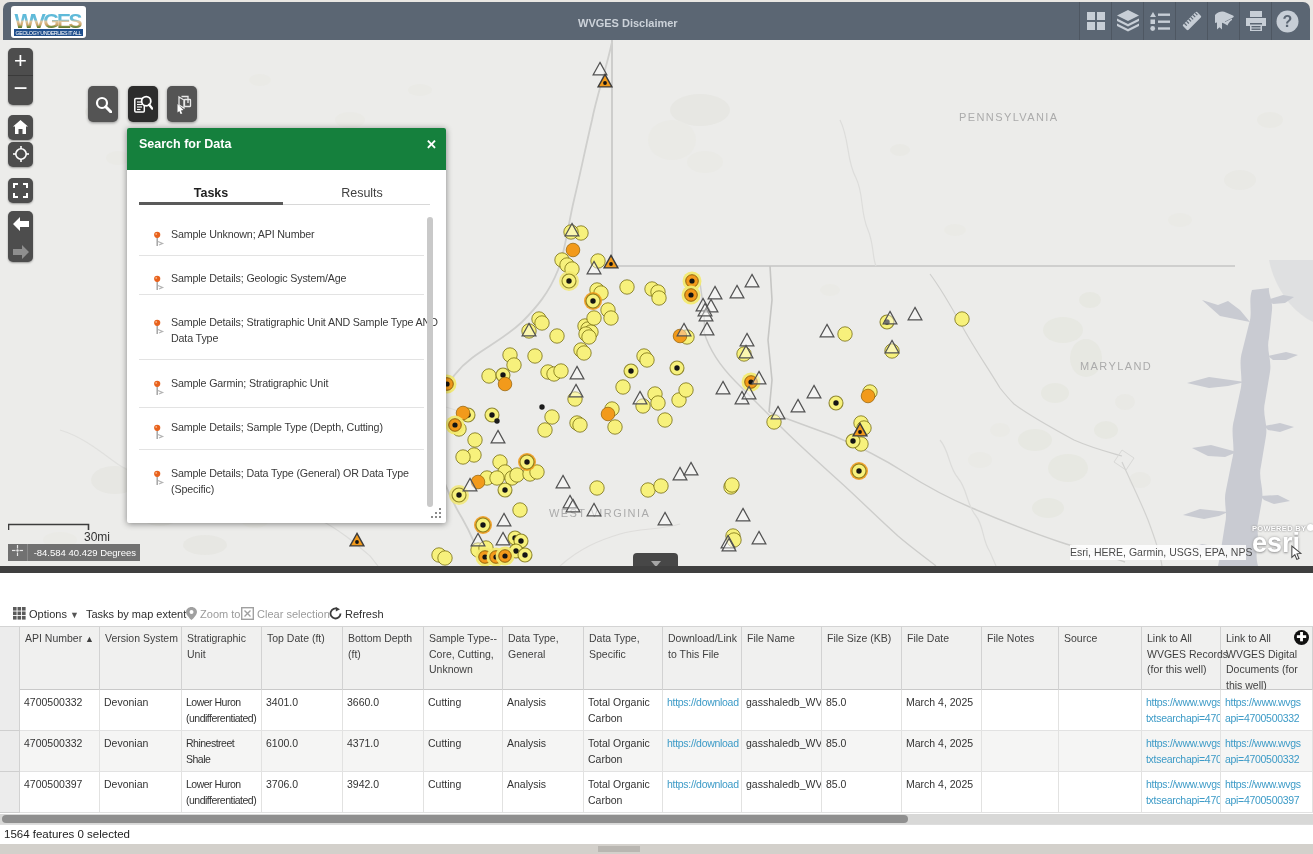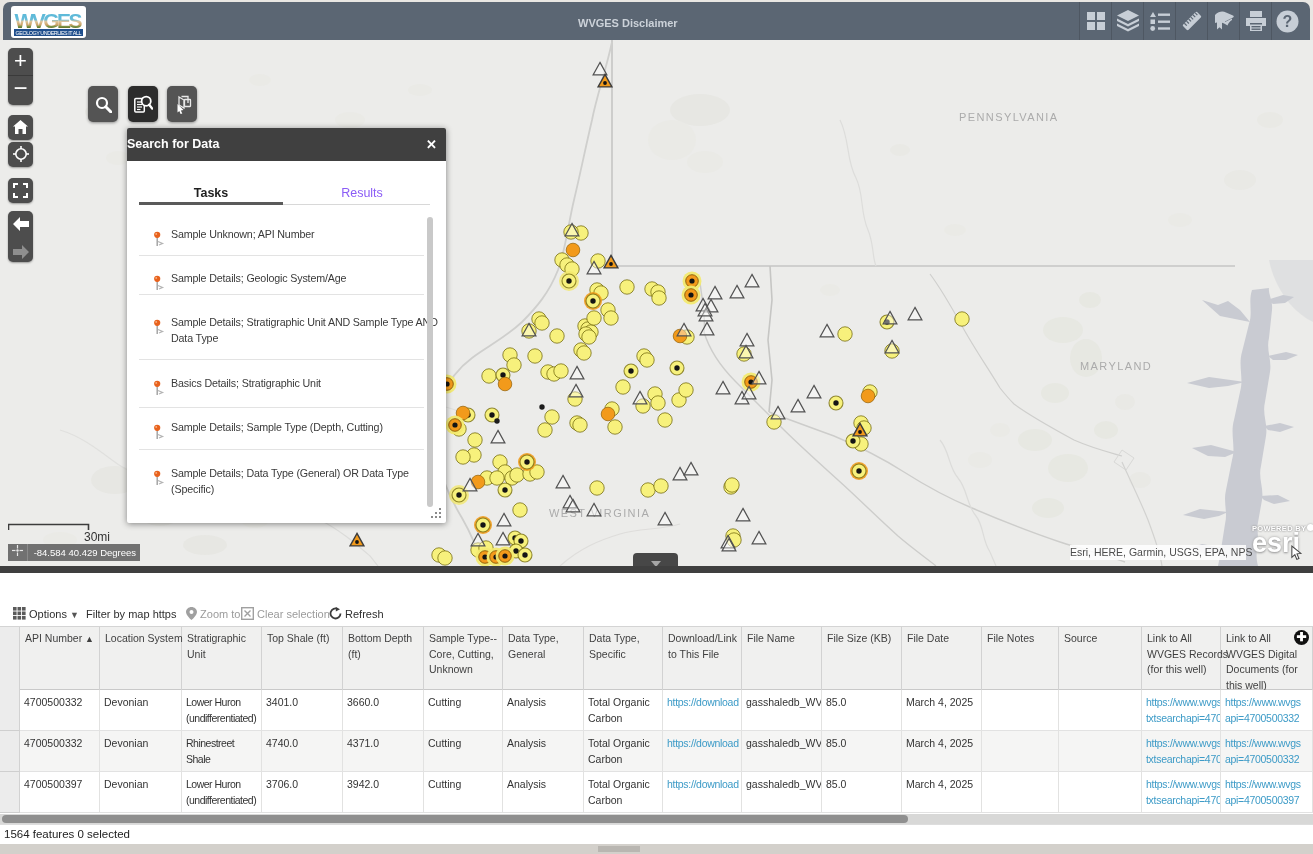--- a/index.html
+++ b/index.html
@@ -17,25 +17,25 @@
  justify-content:center;border-left:1px solid rgba(0,0,0,0.14)}
 
 #map{position:absolute;left:0;top:40px;width:1313px;height:526px;background:#ececea;overflow:hidden}
 .navb{position:absolute;left:8px;width:25px;background:#4d4d4d;border-radius:5px;
  color:#fff;box-shadow:0 1px 2px rgba(0,0,0,.35)}
 .sbtn{position:absolute;top:86px;width:30px;height:36px;border-radius:5px;background:#545454;
  box-shadow:0 1px 3px rgba(0,0,0,.4);display:flex;align-items:center;justify-content:center}
 
 #panel{position:absolute;left:127px;top:128px;width:319px;height:395px;background:#fff;
  box-shadow:0 1px 6px rgba(0,0,0,.45);border-radius:2px}
-#phead{position:absolute;left:0;top:0;width:100%;height:33px;background:#404040;
+#phead{position:absolute;left:0;top:0;width:100%;height:42px;background:#15803d;
  border-radius:2px 2px 0 0;color:#fff;font-size:12.5px;font-weight:bold;line-height:33px;
- }
+ padding-left:12px}
 #pclose{position:absolute;right:9px;top:0;color:#fff;font-size:13px;line-height:33px;font-weight:bold}
-.ptab{position:absolute;top:58px;width:144px;text-align:center;font-size:12.5px;color:#8b5cf6}
+.ptab{position:absolute;top:58px;width:144px;text-align:center;font-size:12.5px;color:#404040}
 .psep{position:absolute;left:12px;top:76px;width:291px;height:1px;background:#d8d8d8}
 .pdark{position:absolute;left:12px;top:74px;width:144px;height:3px;background:#5a5a5a}
 .isep{position:absolute;left:12px;width:285px;height:1px;background:#e3e3e3}
 .pin{position:absolute;left:24px;width:14px;height:17px}
 .itxt{position:absolute;left:44px;font-size:10.7px;color:#3a3a3a;line-height:16px;letter-spacing:-0.15px;white-space:nowrap}
 #pscroll{position:absolute;right:13px;top:89px;width:6px;height:290px;background:#c9c9c9;border-radius:3px}
 
 #split{position:absolute;left:0;top:566px;width:1313px;height:7px;background:#3f3f3f}
 #btm{position:absolute;left:0;top:573px;width:1313px;height:271px;background:#fff}
 #tabbar{position:absolute;left:0;top:0;width:1313px;height:29px;background:#e7e7e7;
@@ -545,21 +545,21 @@
           <circle cx="5.2" cy="2.9" r="0.9" fill="#f8b687"></circle>
         </svg></div>
 <div class="itxt" style="top:186px">Sample Details; Stratigraphic Unit AND Sample Type AND<br>Data Type</div>
 <div class="isep" style="top:231px"></div>
 <div class="pin" style="top:252px"><svg width="14" height="17" viewBox="0 0 14 17">
           <line x1="6.2" y1="6" x2="6.2" y2="15" stroke="#9f9f9f" stroke-width="1.4"></line>
           <path d="M7 10.5 L11.5 12.5 L8 14" fill="none" stroke="#b5b5b5" stroke-width="1.3"></path>
           <circle cx="6.2" cy="3.8" r="3.1" fill="#e8621d"></circle>
           <circle cx="5.2" cy="2.9" r="0.9" fill="#f8b687"></circle>
         </svg></div>
-<div class="itxt" style="top:247px">Basics Details; Stratigraphic Unit</div>
+<div class="itxt" style="top:247px">Sample Garmin; Stratigraphic Unit</div>
 <div class="isep" style="top:279px"></div>
 <div class="pin" style="top:296px"><svg width="14" height="17" viewBox="0 0 14 17">
           <line x1="6.2" y1="6" x2="6.2" y2="15" stroke="#9f9f9f" stroke-width="1.4"></line>
           <path d="M7 10.5 L11.5 12.5 L8 14" fill="none" stroke="#b5b5b5" stroke-width="1.3"></path>
           <circle cx="6.2" cy="3.8" r="3.1" fill="#e8621d"></circle>
           <circle cx="5.2" cy="2.9" r="0.9" fill="#f8b687"></circle>
         </svg></div>
 <div class="itxt" style="top:291px">Sample Details; Sample Type (Depth, Cutting)</div>
 <div class="isep" style="top:321px"></div>
 <div class="pin" style="top:342px"><svg width="14" height="17" viewBox="0 0 14 17">
@@ -586,39 +586,39 @@
             <rect x="0.0" y="0.0" width="3.6" height="3.6" fill="#5a5a5a"></rect>
             <rect x="4.5" y="0.0" width="3.6" height="3.6" fill="#5a5a5a"></rect>
             <rect x="9.0" y="0.0" width="3.6" height="3.6" fill="#5a5a5a"></rect>
             <rect x="0.0" y="4.5" width="3.6" height="3.6" fill="#5a5a5a"></rect>
             <rect x="4.5" y="4.5" width="3.6" height="3.6" fill="#5a5a5a"></rect>
             <rect x="9.0" y="4.5" width="3.6" height="3.6" fill="#5a5a5a"></rect>
             <rect x="0.0" y="9.0" width="3.6" height="3.6" fill="#5a5a5a"></rect>
             <rect x="4.5" y="9.0" width="3.6" height="3.6" fill="#5a5a5a"></rect>
             <rect x="9.0" y="9.0" width="3.6" height="3.6" fill="#5a5a5a"></rect>
           </svg> Options <span style="font-size:9px;color:#555">▼</span></span>
-<span class="tbi" style="left:86px">Filter by map https</span>
+<span class="tbi" style="left:86px">Tasks by map extent</span>
 <span class="tbi dis" style="left:186px"><svg width="11" height="13" viewBox="0 0 11 13" style="vertical-align:-2px">
             <path d="M5.5 0 C8.5 0 11 2.2 11 5 C11 8.5 5.5 13 5.5 13 C5.5 13 0 8.5 0 5 C0 2.2 2.5 0 5.5 0 Z M5.5 3 A2 2 0 1 0 5.5 7 A2 2 0 1 0 5.5 3" fill="#a0a0a0"></path>
           </svg> Zoom to</span>
 <span class="tbi dis" style="left:241px"><svg width="13" height="13" viewBox="0 0 13 13" style="vertical-align:-2px">
             <rect x="0.7" y="0.7" width="11.6" height="11.6" fill="none" stroke="#a0a0a0" stroke-width="1.4"></rect>
             <path d="M3.5 3.5 L9.5 9.5 M9.5 3.5 L3.5 9.5" stroke="#a0a0a0" stroke-width="1.4"></path>
           </svg> Clear selection</span>
 <span class="tbi" style="left:329px"><svg width="13" height="13" viewBox="0 0 13 13" style="vertical-align:-2px">
             <path d="M11.5 6.5 A5 5 0 1 1 8.8 2.05" fill="none" stroke="#3c3c3c" stroke-width="1.8"></path>
             <path d="M6.8 0 L11 2.2 L6.8 4.4 Z" fill="#3c3c3c"></path>
           </svg> Refresh</span>
 </div>
 <div id="thead">
 <div style="position:absolute;left:0;top:0;width:20px;height:64px;background:#ececec;border-right:1px solid #d2d2d2"></div>
 <div class="th" style="left:20px;width:80px">API Number <span style="font-size:9px">▲</span></div>
-<div class="th" style="left:100px;width:82px">Location System</div>
+<div class="th" style="left:100px;width:82px">Version System</div>
 <div class="th" style="left:182px;width:80px">Stratigraphic<br>Unit</div>
-<div class="th" style="left:262px;width:81px">Top Shale (ft)</div>
+<div class="th" style="left:262px;width:81px">Top Date (ft)</div>
 <div class="th" style="left:343px;width:81px">Bottom Depth<br>(ft)</div>
 <div class="th" style="left:424px;width:79px">Sample Type--<br>Core, Cutting,<br>Unknown</div>
 <div class="th" style="left:503px;width:81px">Data Type,<br>General</div>
 <div class="th" style="left:584px;width:79px">Data Type,<br>Specific</div>
 <div class="th" style="left:663px;width:79px">Download/Link<br>to This File</div>
 <div class="th" style="left:742px;width:80px">File Name</div>
 <div class="th" style="left:822px;width:80px">File Size (KB)</div>
 <div class="th" style="left:902px;width:80px">File Date</div>
 <div class="th" style="left:982px;width:77px">File Notes</div>
 <div class="th" style="left:1059px;width:83px">Source</div>
@@ -643,21 +643,21 @@
 <div class="td" style="left:982px;width:77px"></div>
 <div class="td" style="left:1059px;width:83px"></div>
 <div class="td lnk" style="left:1142px;width:79px">https://www.wvgs<br>txtsearchapi=470</div>
 <div class="td lnk" style="left:1221px;width:92px">https://www.wvgs<br>api=4700500332</div>
 </div>
 <div class="row" style="top:158px;background:#f5f5f4">
 <div class="rsel" style="top:0;height:41px"></div>
 <div class="td" style="left:20px;width:80px">4700500332</div>
 <div class="td" style="left:100px;width:82px">Devonian</div>
 <div class="td tight" style="left:182px;width:80px">Rhinestreet<br>Shale</div>
-<div class="td" style="left:262px;width:81px">4740.0</div>
+<div class="td" style="left:262px;width:81px">6100.0</div>
 <div class="td" style="left:343px;width:81px">4371.0</div>
 <div class="td" style="left:424px;width:79px">Cutting</div>
 <div class="td" style="left:503px;width:81px">Analysis</div>
 <div class="td" style="left:584px;width:79px">Total Organic<br>Carbon</div>
 <div class="td lnk" style="left:663px;width:79px">https://download</div>
 <div class="td" style="left:742px;width:80px">gasshaledb_WVo</div>
 <div class="td" style="left:822px;width:80px">85.0</div>
 <div class="td" style="left:902px;width:80px">March 4, 2025</div>
 <div class="td" style="left:982px;width:77px"></div>
 <div class="td" style="left:1059px;width:83px"></div>

